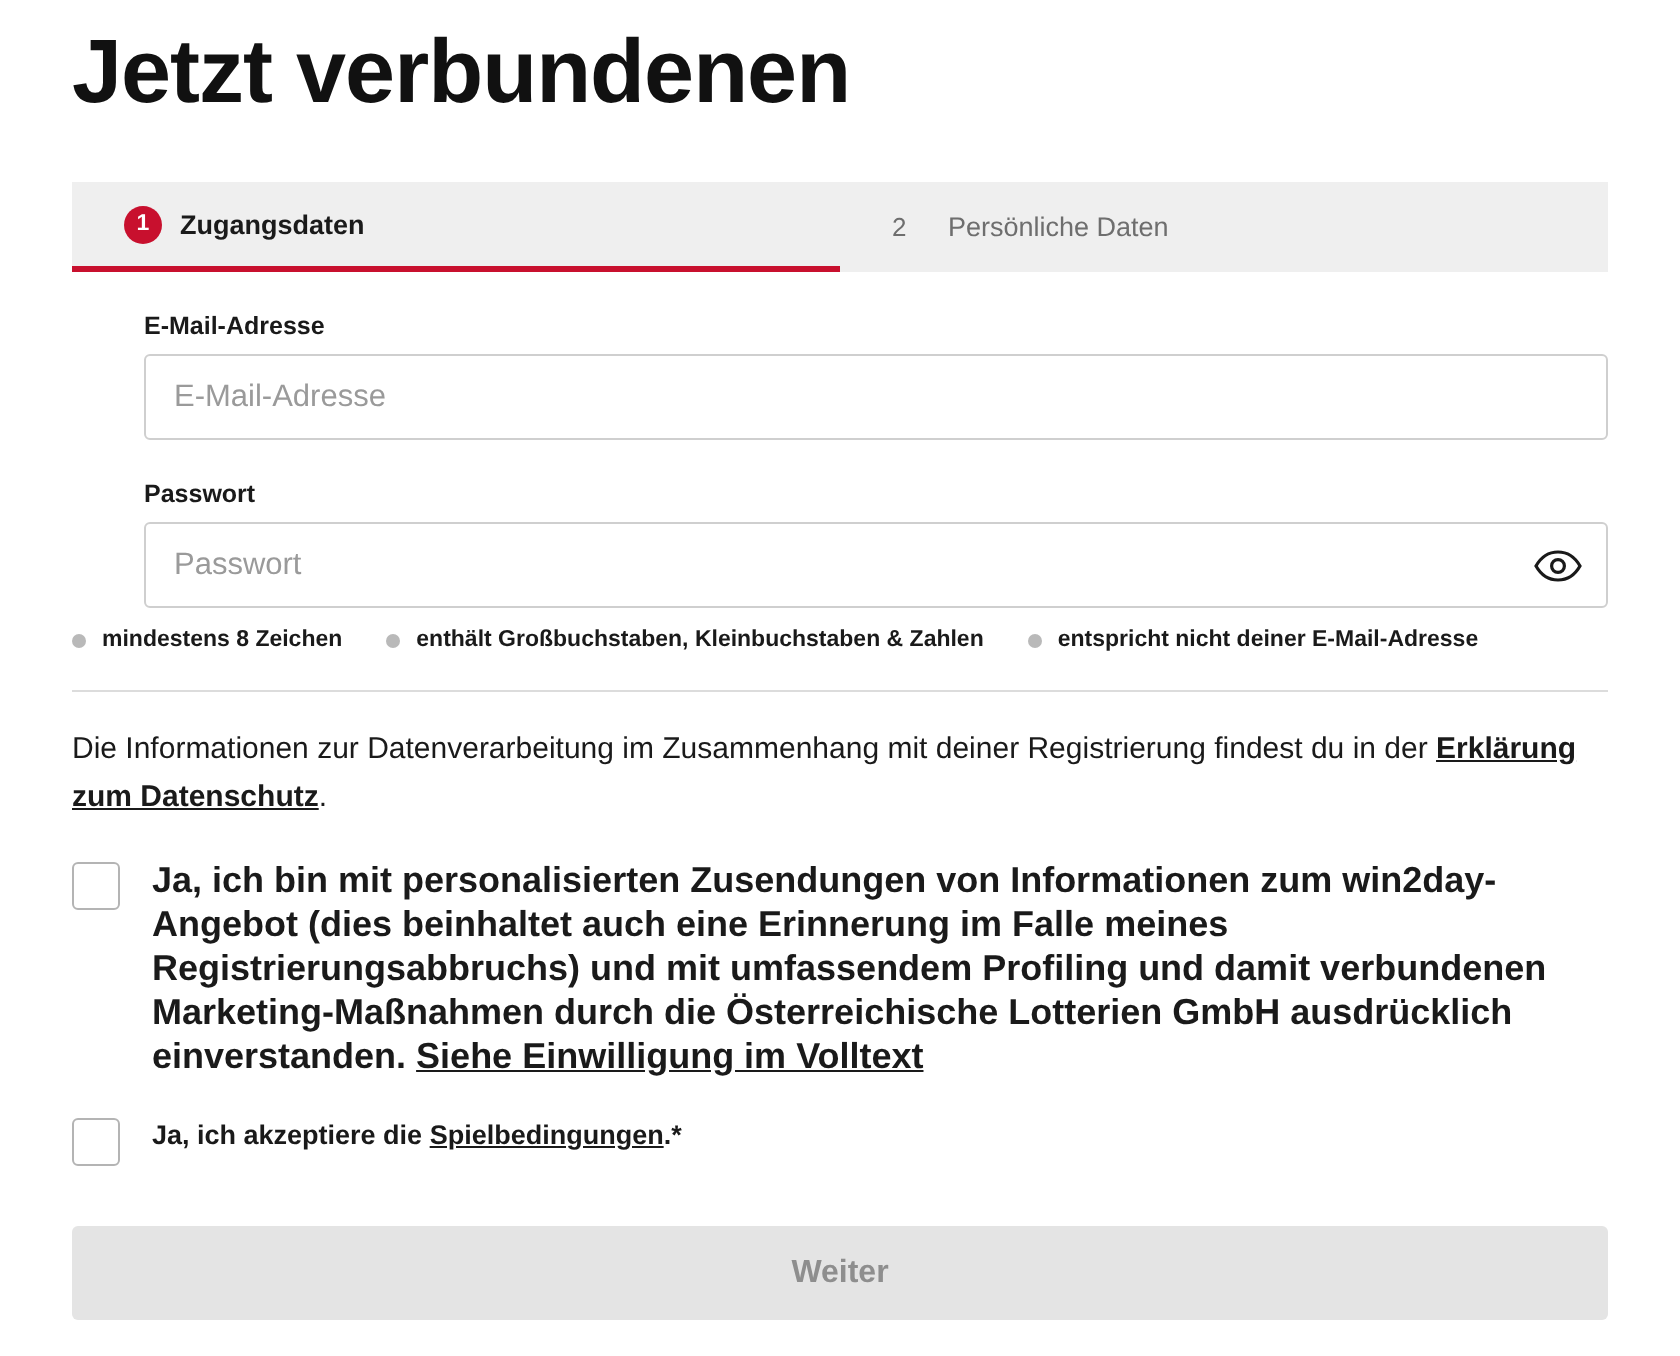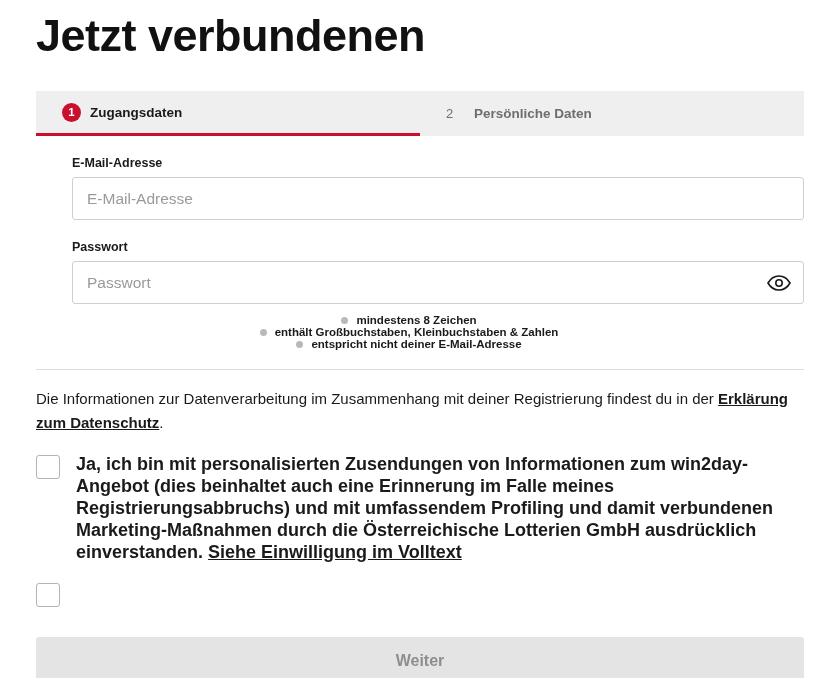--- a/index.html
+++ b/index.html
@@ -79,21 +79,21 @@
     font-weight: normal;
     font-size: 13px;
     justify-content: flex-start;
   }
   .step-label {
     font-size: 13.5px;
     font-weight: bold;
     color: #1a1a1a;
   }
   .step.inactive .step-label {
-    font-weight: bold;
+    font-weight: normal;
     color: #6e6e6e;
   }
 
   
   .field-block {
     margin-top: 20px;
     padding-left: 36px;
   }
   .field-label {
     font-size: 12.5px;
@@ -131,24 +131,23 @@
     align-items: center;
     justify-content: center;
     cursor: pointer;
     background: none;
     border: none;
     padding: 0;
   }
 
   .hints {
     display: flex;
-    align-items: center;
+    align-items: flex-end;
     margin-top: 10px;
     gap: 0;
-    flex-direction: column;
   }
   .hint {
     display: flex;
     align-items: center;
     font-size: 11.5px;
     font-weight: bold;
     color: #1a1a1a;
     margin-right: 22px;
     white-space: nowrap;
   }
@@ -282,17 +281,20 @@
 
   <div class="check-row">
     <div class="checkbox"></div>
     <div class="check-text">
       <span>Ja, ich bin mit personalisierten Zusendungen von Informationen zum win2day-Angebot (dies beinhaltet auch eine Erinnerung im Falle meines Registrierungsabbruchs) und mit umfassendem Profiling und damit verbundenen Marketing-Maßnahmen durch die Österreichische Lotterien GmbH ausdrücklich einverstanden. </span><a class="link">Siehe Einwilligung im Volltext</a><span></span>
     </div>
   </div>
 
   <div class="check-row">
     <div class="checkbox"></div>
+    <div class="check-text small">
+      <span>Ja, ich akzeptiere die </span><a class="link">Spielbedingungen</a><span>.*</span>
+    </div>
   </div>
 
   <button class="submit-btn">Weiter</button>
 
 </div>
 
 </body></html>

